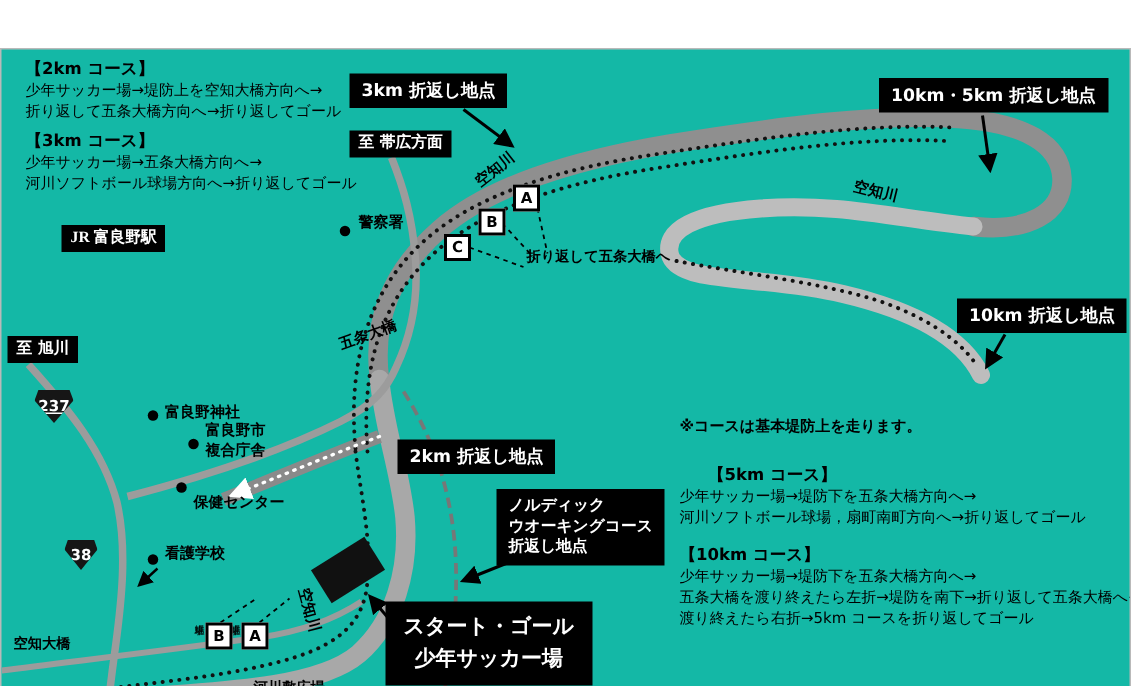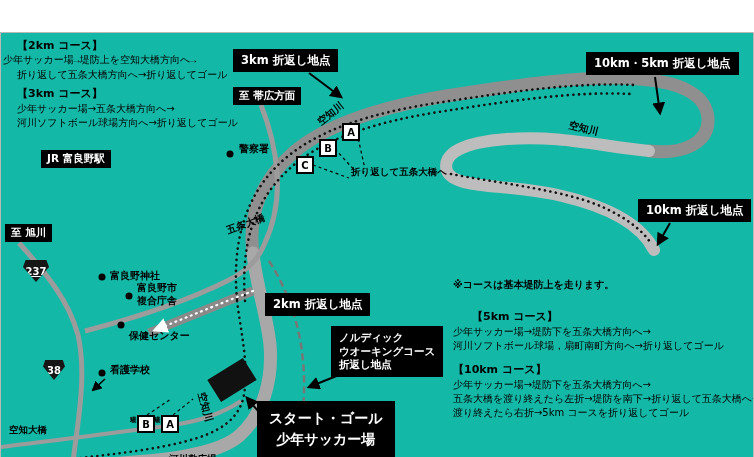--- a/index.html
+++ b/index.html
@@ -85,21 +85,21 @@
     <polygon points="255.7,346.9 241.9,324.9 206.3,347.1 220.1,369.1" fill="#111"></polygon>
 
     <circle cx="229" cy="121" r="3.5" fill="#000"></circle>
     <circle cx="101" cy="244" r="3.5" fill="#000"></circle>
     <circle cx="128" cy="263" r="3.5" fill="#000"></circle>
     <circle cx="120" cy="292" r="3.5" fill="#000"></circle>
     <circle cx="101" cy="340" r="3.5" fill="#000"></circle>
   </svg>
 
   <div class="lbl legend-title" style="left:16px;top:6px;">【2km コース】</div>
-  <div class="lbl legend-line" style="left:2px;top:22px;font-family:Liberation Mono, monospace;">少年サッカー場→堤防上を空知大橋方向へ→</div>
+  <div class="lbl legend-line" style="left:16px;top:22px;">少年サッカー場→堤防上を空知大橋方向へ→</div>
   <div class="lbl legend-line" style="left:16px;top:36px;">折り返して五条大橋方向へ→折り返してゴール</div>
   <div class="lbl legend-title" style="left:16px;top:54px;">【3km コース】</div>
   <div class="lbl legend-line" style="left:16px;top:70px;">少年サッカー場→五条大橋方向へ→</div>
   <div class="lbl legend-line" style="left:16px;top:84px;">河川ソフトボール球場方向へ→折り返してゴール</div>
 
   <div class="lbl legend-line" style="left:452px;top:246px;font-weight:bold;">※コースは基本堤防上を走ります。</div>
   <div class="lbl legend-title" style="left:471px;top:277px;">【5km コース】</div>
   <div class="lbl legend-line" style="left:452px;top:293px;">少年サッカー場→堤防下を五条大橋方向へ→</div>
   <div class="lbl legend-line" style="left:452px;top:307px;">河川ソフトボール球場，扇町南町方向へ→折り返してゴール</div>
   <div class="lbl legend-title" style="left:452px;top:330px;">【10km コース】</div>
@@ -116,21 +116,21 @@
     <span>ノルディック</span>
     <span>ウオーキングコース</span>
     <span>折返し地点</span>
   </div>
 
   <div class="blackbox startbox" style="left:256px;top:368px;">
     <span>スタート・ゴール</span>
     <span>少年サッカー場</span>
   </div>
 
-  <div class="blackbox" style="left:40px;top:117px;">JR 富良野駅</div>
+  <div class="blackbox" style="left:40px;top:117px;font-family:Liberation Serif, serif;">JR 富良野駅</div>
   <div class="blackbox" style="left:4px;top:191px;">至 旭川</div>
   <div class="blackbox" style="left:232px;top:54px;">至 帯広方面</div>
   <div class="blackbox" style="left:54px;top:437px;">至 芦別・札幌方面</div>
 
   <div class="shield" style="left:22px;top:227px;width:26px;height:22px;font-size:10px;text-decoration:underline;">237</div>
   <div class="shield" style="left:42px;top:327px;width:22px;height:20px;font-size:10px;">38</div>
 
   <div class="marker-box" style="left:341px;top:90px;">A</div>
   <div class="marker-box" style="left:318px;top:106px;">B</div>
   <div class="marker-box" style="left:295px;top:123px;">C</div>

